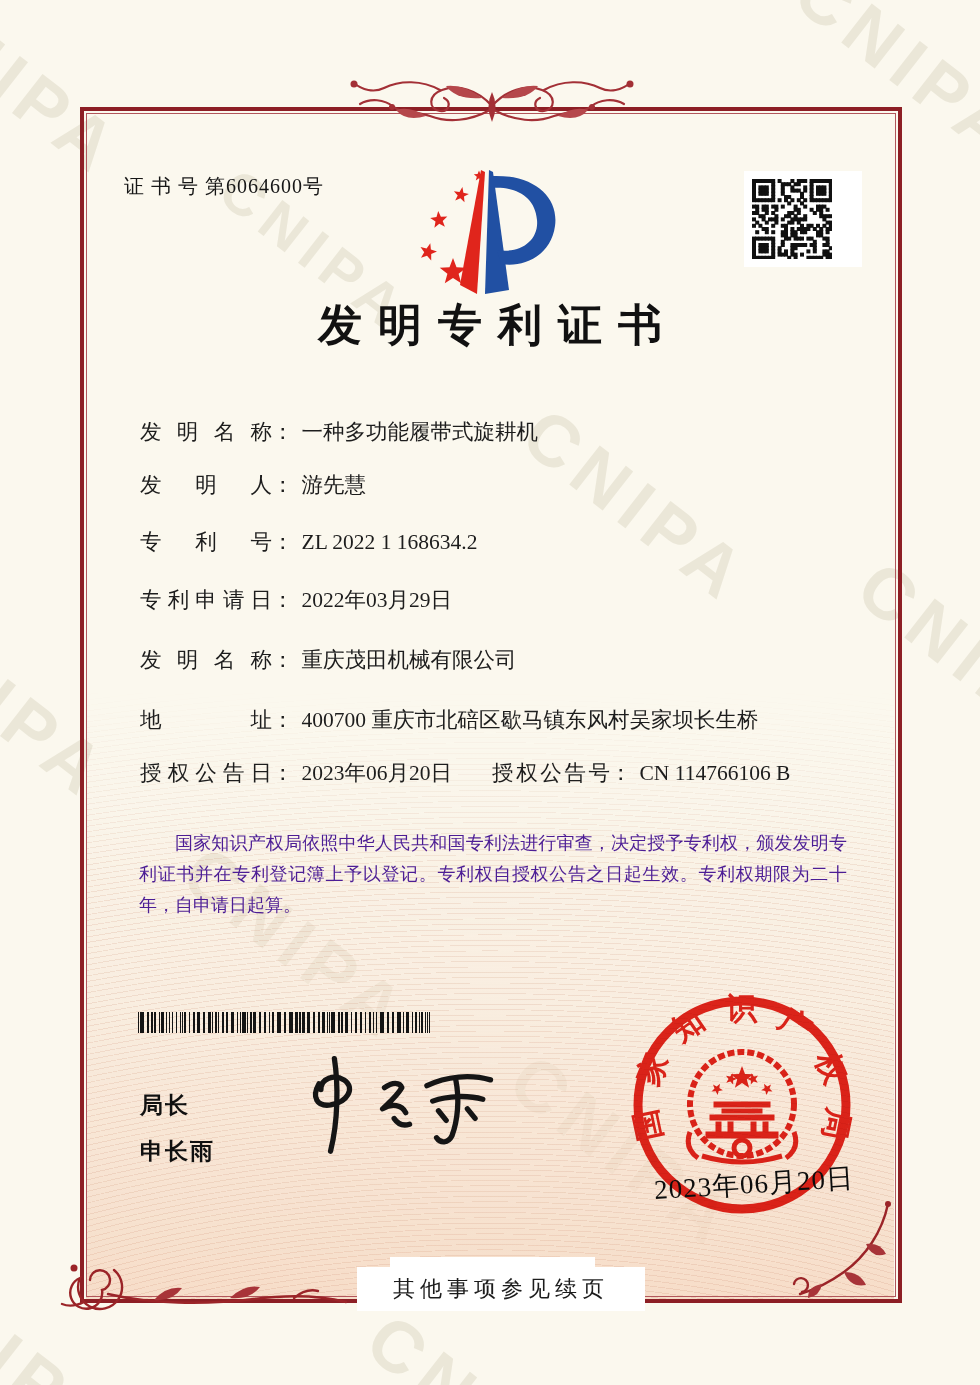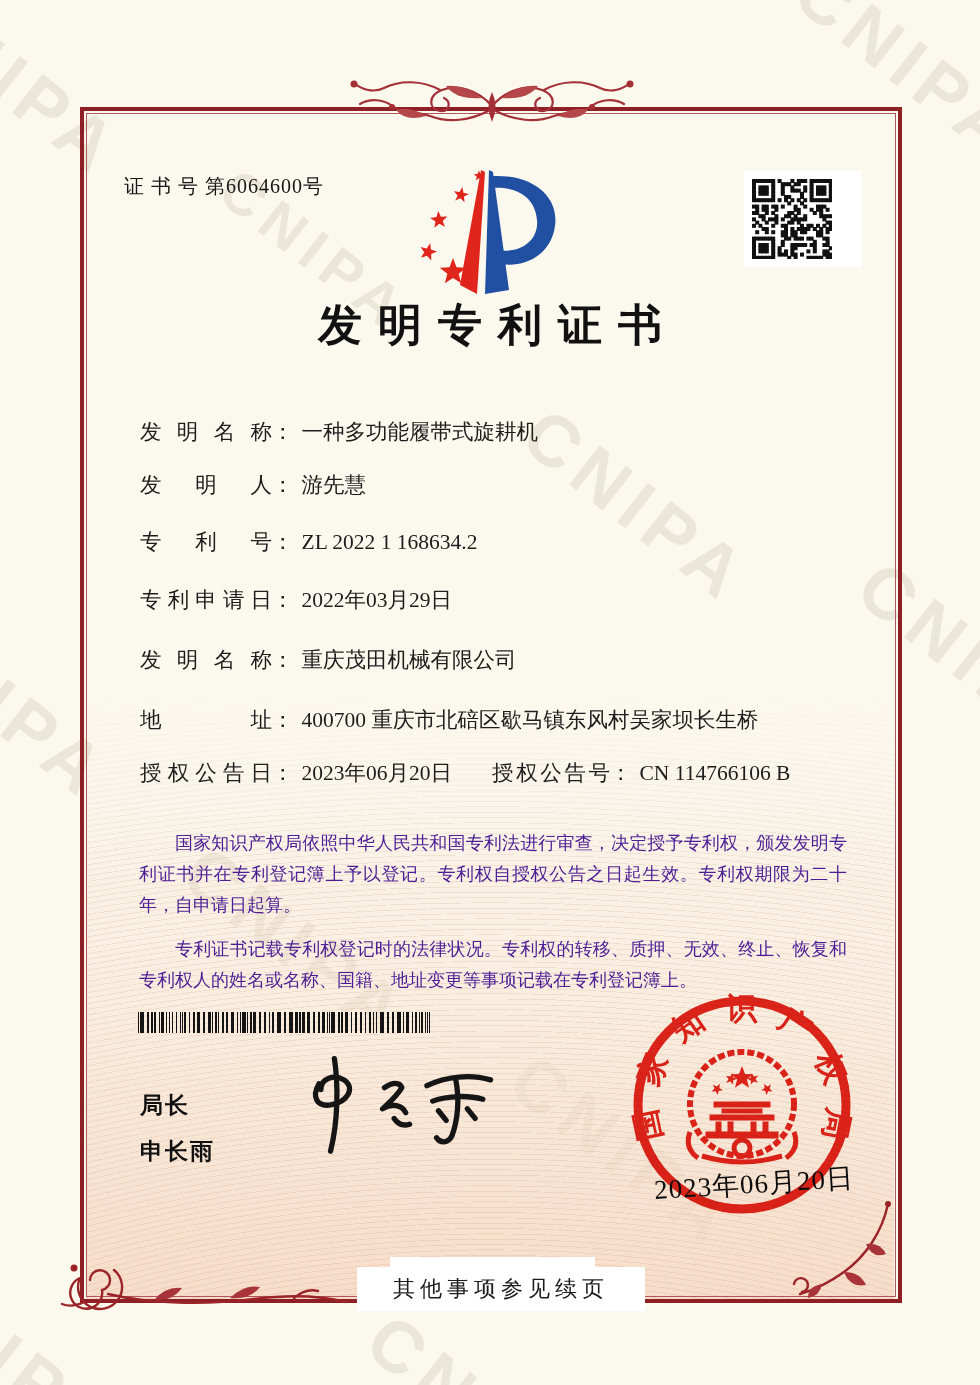--- a/index.html
+++ b/index.html
@@ -451,21 +451,20 @@
 </div>
 <div class="row" style="top:758px">
   <span class="lab">授权公告日</span><span class="col">：</span><span class="val">2023年06月20日</span>
 </div>
 <div class="row second" style="top:758px">
   <span class="lab">授权公告号</span><span class="col">：</span><span class="val">CN 114766106 B</span>
 </div>
 
 <div class="paras">
   <p>国家知识产权局依照中华人民共和国专利法进行审查，决定授予专利权，颁发发明专利证书并在专利登记簿上予以登记。专利权自授权公告之日起生效。专利权期限为二十年，自申请日起算。</p>
-  <p>专利证书记载专利权登记时的法律状况。专利权的转移、质押、无效、终止、恢复和专利权人的姓名或名称、国籍、地址变更等事项记载在专利登记簿上。</p>
 </div>
 
 <svg class="barcode" id="barcode-svg" width="294" height="21">
     <rect x="0" y="0" width="1" height="21" fill="#141414"></rect>
     <rect x="2" y="0" width="4" height="21" fill="#141414"></rect>
     <rect x="9" y="0" width="2" height="21" fill="#141414"></rect>
     <rect x="13" y="0" width="2" height="21" fill="#141414"></rect>
     <rect x="16" y="0" width="2" height="21" fill="#141414"></rect>
     <rect x="21" y="0" width="1" height="21" fill="#141414"></rect>
     <rect x="23" y="0" width="3" height="21" fill="#141414"></rect>

